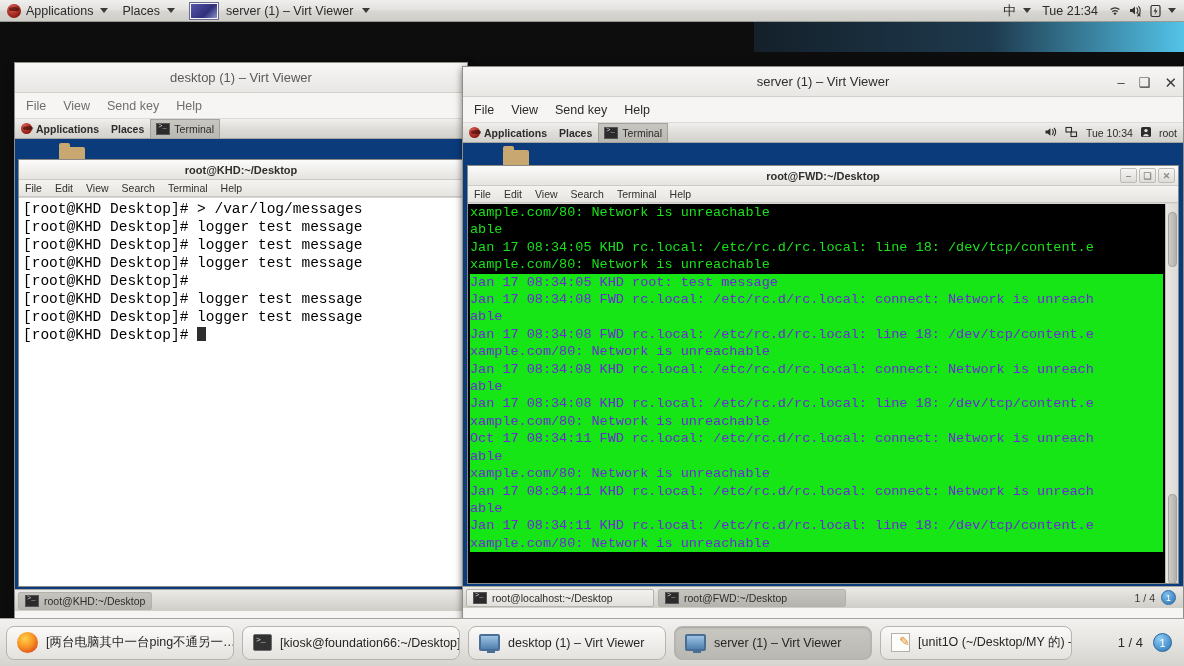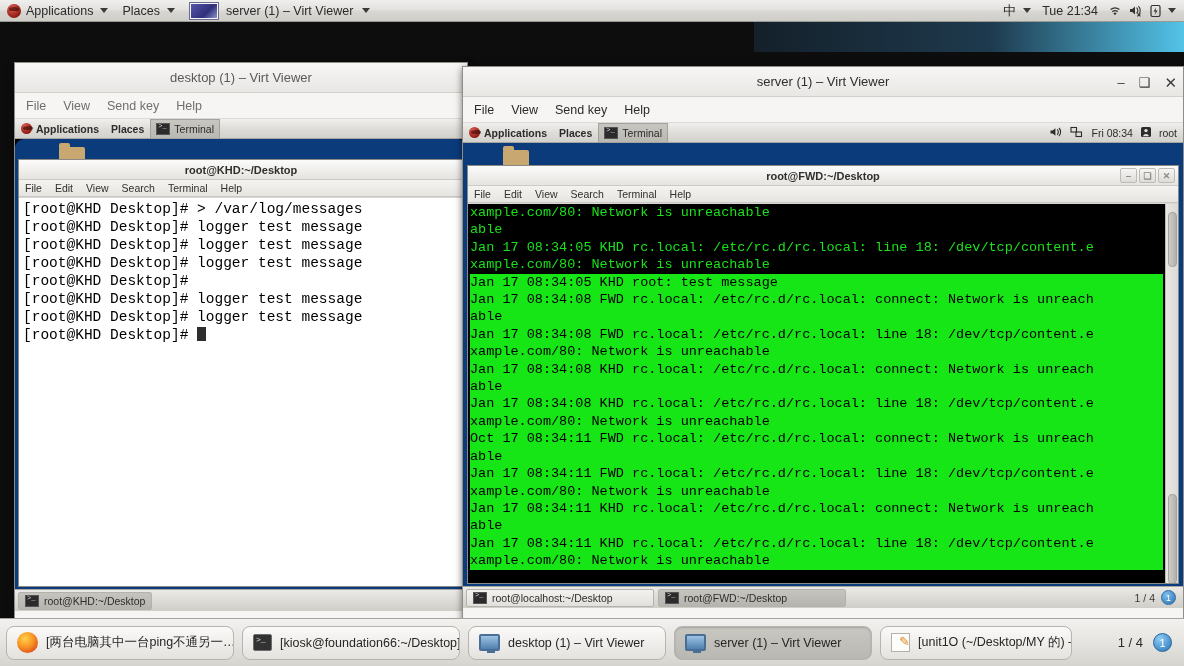--- a/index.html
+++ b/index.html
@@ -90,21 +90,21 @@
   #win-server{ left:462px; top:44px; width:722px; height:574px; }
   #win-server .vv-body{ height:485px; }
 
   
   .tline{ white-space:pre; font-family:"Liberation Mono","DejaVu Sans Mono",monospace; }
   #left-term-text{ font-size:14.5px; line-height:18px; color:#000; padding:2px 4px; }
   .cursor-blk{ display:inline-block; width:9px; height:14px; background:#2e2e2e; vertical-align:-2px; }
 
   #right-term-text{ font-size:13.5px; line-height:17.4px; padding:0 2px;border-radius:9px; }
   .grn-on-blk{ background:#000; color:#19e219; }
-  .blk-on-grn{ background:#16e516; color:#000000; }
+  .blk-on-grn{ background:#16e516; color:#6d28d9; }
 
   
   .vscroll{ position:absolute; right:0; top:0; bottom:0; width:13px;
      background:linear-gradient(to right,#e9e7e3,#dcdad6); border-left:1px solid #bcbab5;}
   .vthumb{ position:absolute; left:2px; width:9px; border-radius:4px;
      background:linear-gradient(to right,#cfcdc8,#b2b0aa); border:1px solid #a5a39d;}
 
   
   #host-taskbar{ position:absolute; left:0; bottom:0; width:1184px; height:48px;
      background:linear-gradient(to bottom,#f2f1ef 0%,#e6e4e0 50%,#d6d4cf 100%);
@@ -200,21 +200,21 @@
         </div>
         <div class="gi">
           <span>Places</span>
         </div>
         <div class="gi win">
           <span class="termico"></span>
           <span>Terminal</span>
         </div>
       </div>
 
-      <div class="g-desk" style="top:20px;border-radius:9px;">
+      <div class="g-desk" style="top:20px;">
         <div class="folder-ico" style="left:44px; top:8px;"></div>
 
         <div class="gt-win" style="left:3px; top:20px; right:3px; bottom:24px;">
           <div class="gt-title">
             <span>root@KHD:~/Desktop</span>
           </div>
           <div class="gt-menu">
             <span>File</span>
             <span>Edit</span>
             <span>View</span>
@@ -279,21 +279,21 @@
                 <path d="M1.5 4.5h2.2L6.4 2.2v7.6L3.7 7.5H1.5z" fill="#2c2c2c"></path>
                 <path d="M8.2 3.4a3.8 3.8 0 0 1 0 5.4M10 2a6 6 0 0 1 0 8.2" stroke="#2c2c2c" stroke-width="1.1" fill="none"></path>
               </svg>
           </span>
           <span>
             <svg width="14" height="12" viewBox="0 0 14 12">
                 <rect x="1" y="1.5" width="5.5" height="4.5" stroke="#2c2c2c" stroke-width="1.1" fill="none"></rect>
                 <rect x="6" y="6" width="5.5" height="4.5" stroke="#2c2c2c" stroke-width="1.1" fill="none"></rect>
               </svg>
           </span>
-          <span>Fri 08:34</span>
+          <span>Tue 10:34</span>
           <span>
             <svg width="12" height="12" viewBox="0 0 12 12">
                 <rect x="1" y="1" width="10" height="10" rx="1.6" fill="#2c2c2c"></rect>
                 <circle cx="6" cy="4.6" r="1.7" fill="#e3e1de"></circle>
                 <path d="M2.9 10.2a3.3 3.3 0 0 1 6.2 0z" fill="#e3e1de"></path>
               </svg>
           </span>
           <span>root</span>
         </div>
       </div>
@@ -328,21 +328,20 @@
                 <div class="tline blk-on-grn">Jan 17 08:34:08 FWD rc.local: /etc/rc.d/rc.local: connect: Network is unreach</div>
                 <div class="tline blk-on-grn">able</div>
                 <div class="tline blk-on-grn">Jan 17 08:34:08 FWD rc.local: /etc/rc.d/rc.local: line 18: /dev/tcp/content.e</div>
                 <div class="tline blk-on-grn">xample.com/80: Network is unreachable</div>
                 <div class="tline blk-on-grn">Jan 17 08:34:08 KHD rc.local: /etc/rc.d/rc.local: connect: Network is unreach</div>
                 <div class="tline blk-on-grn">able</div>
                 <div class="tline blk-on-grn">Jan 17 08:34:08 KHD rc.local: /etc/rc.d/rc.local: line 18: /dev/tcp/content.e</div>
                 <div class="tline blk-on-grn">xample.com/80: Network is unreachable</div>
                 <div class="tline blk-on-grn">Oct 17 08:34:11 FWD rc.local: /etc/rc.d/rc.local: connect: Network is unreach</div>
                 <div class="tline blk-on-grn">able</div>
-                <div class="tline blk-on-grn">Jan 17 08:34:11 FWD rc.local: /etc/rc.d/rc.local: line 18: /dev/tcp/content.e</div>
                 <div class="tline blk-on-grn">xample.com/80: Network is unreachable</div>
                 <div class="tline blk-on-grn">Jan 17 08:34:11 KHD rc.local: /etc/rc.d/rc.local: connect: Network is unreach</div>
                 <div class="tline blk-on-grn">able</div>
                 <div class="tline blk-on-grn">Jan 17 08:34:11 KHD rc.local: /etc/rc.d/rc.local: line 18: /dev/tcp/content.e</div>
                 <div class="tline blk-on-grn">xample.com/80: Network is unreachable</div>
               </div>
             <div class="vscroll">
               <div class="vthumb" style="top:8px;height:55px;"></div>
               <div class="vthumb" style="top:290px;height:90px;"></div>
             </div>

